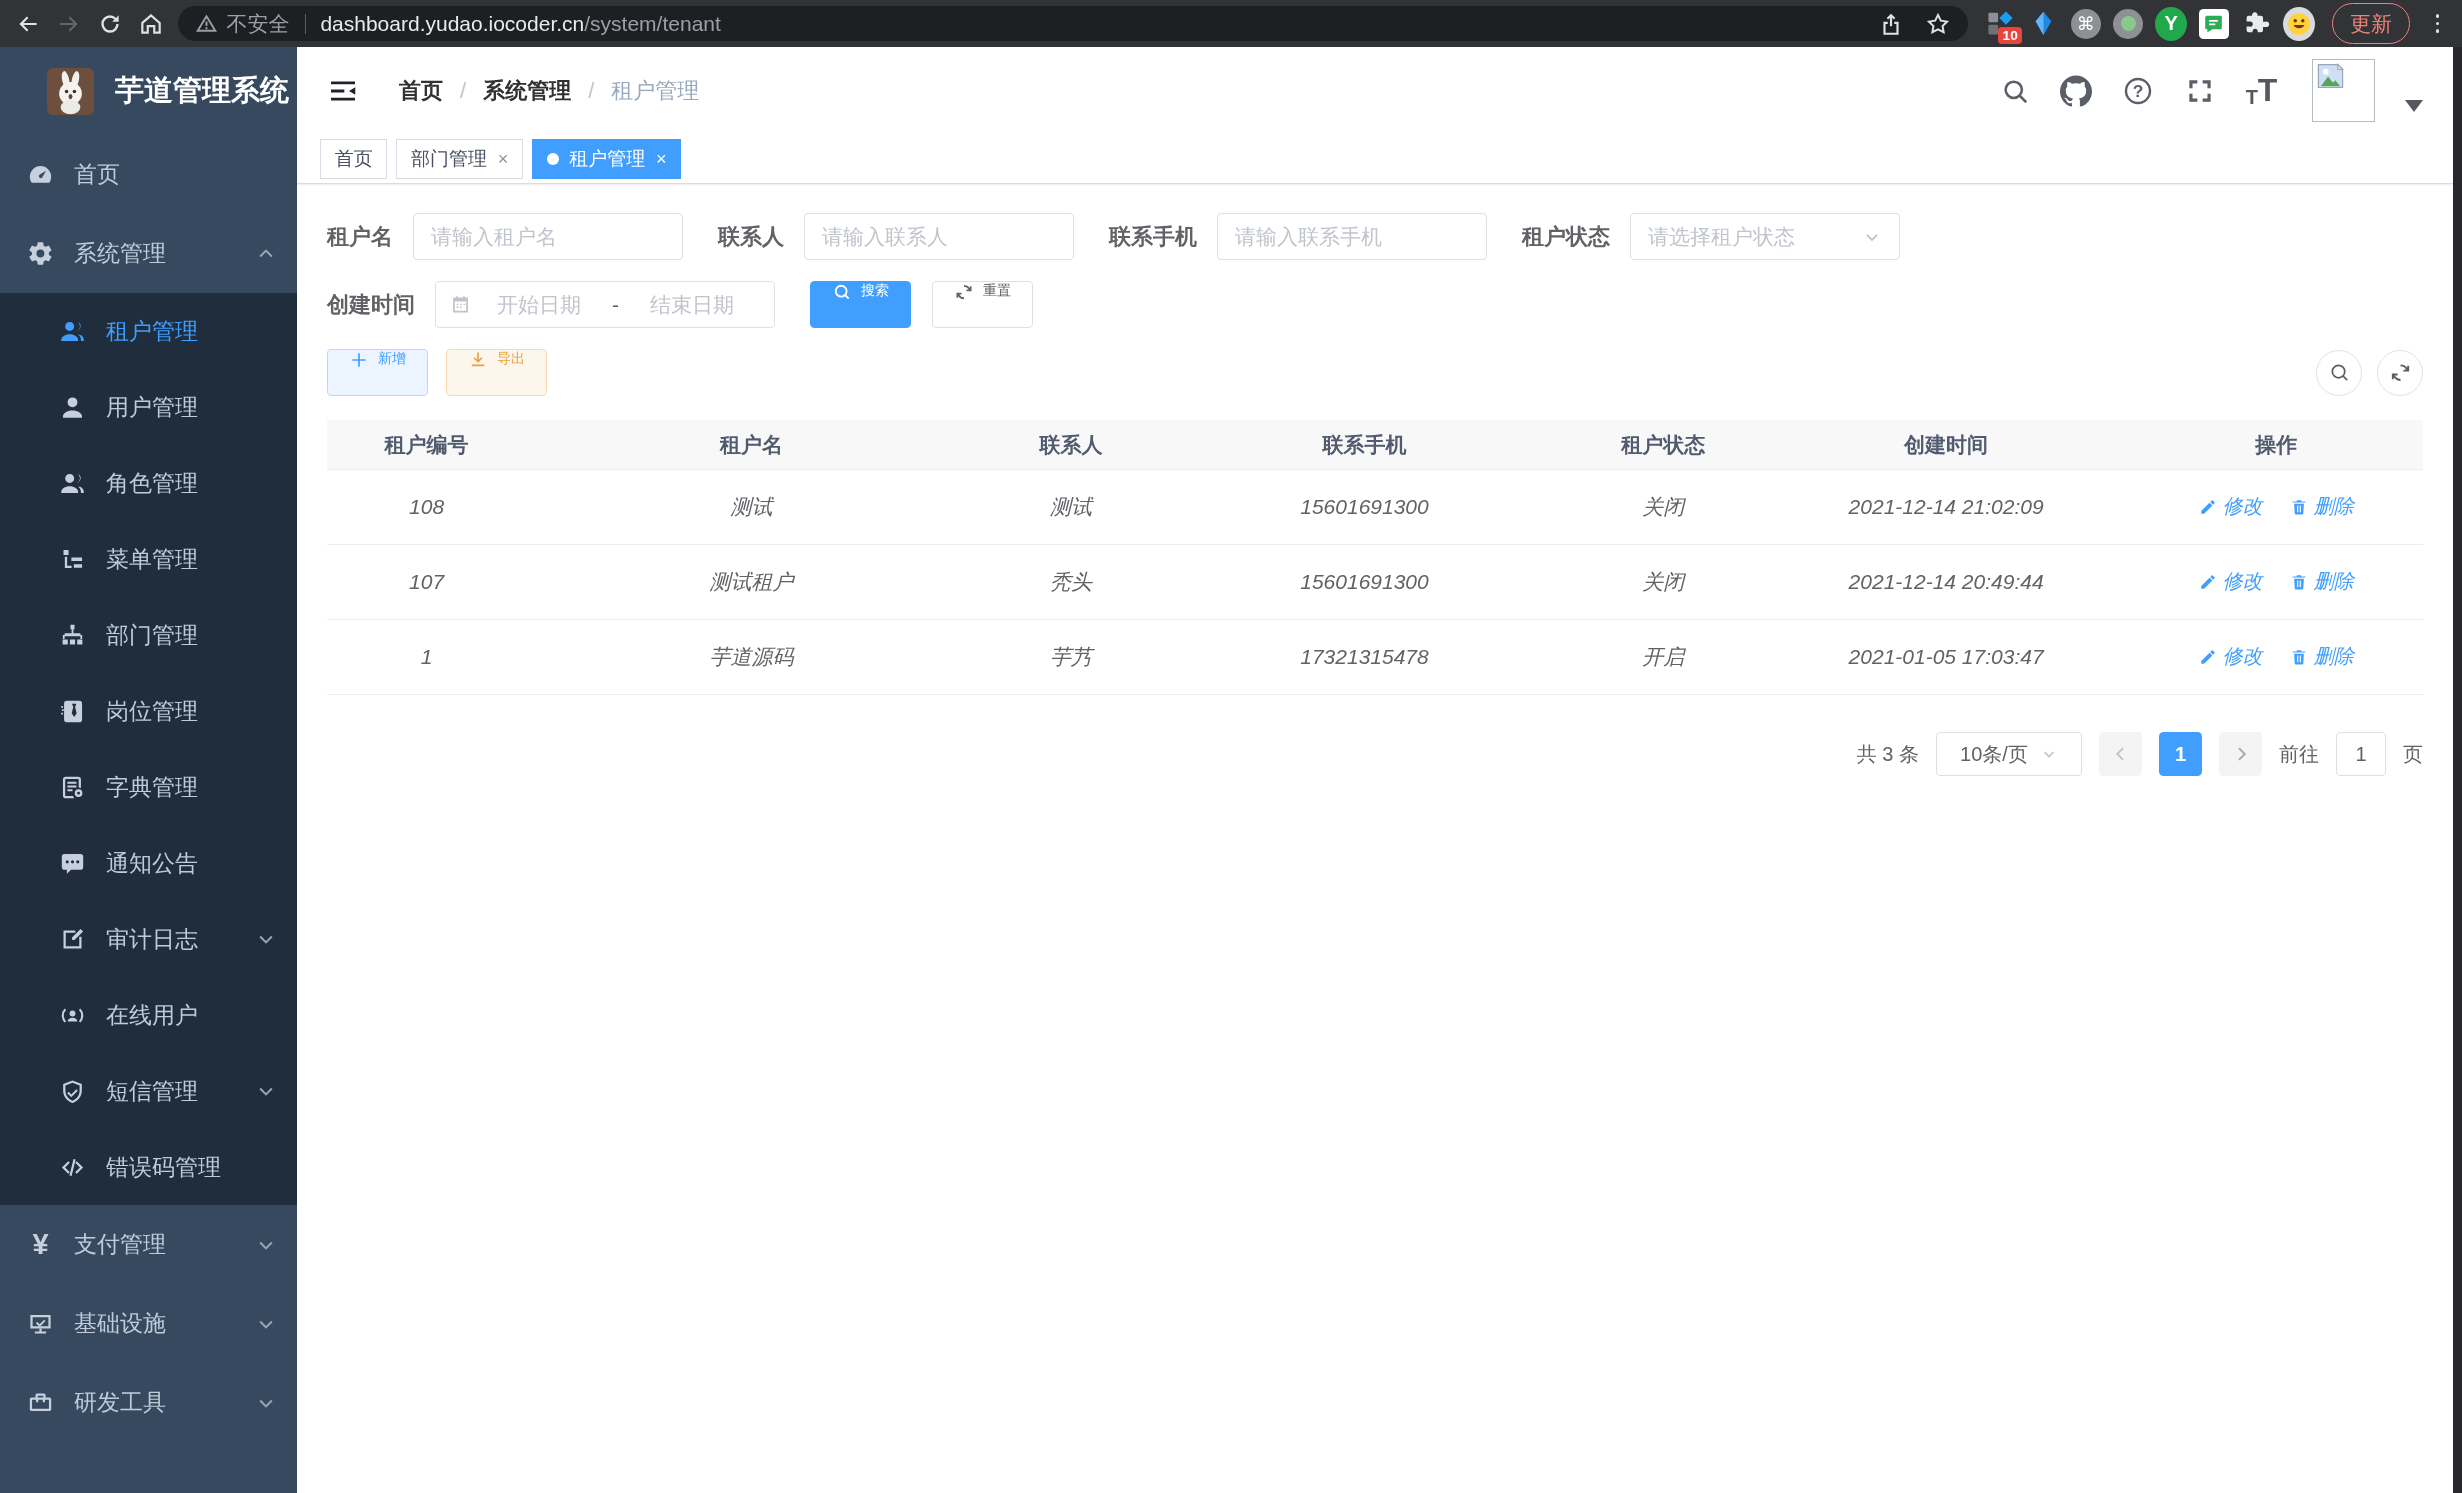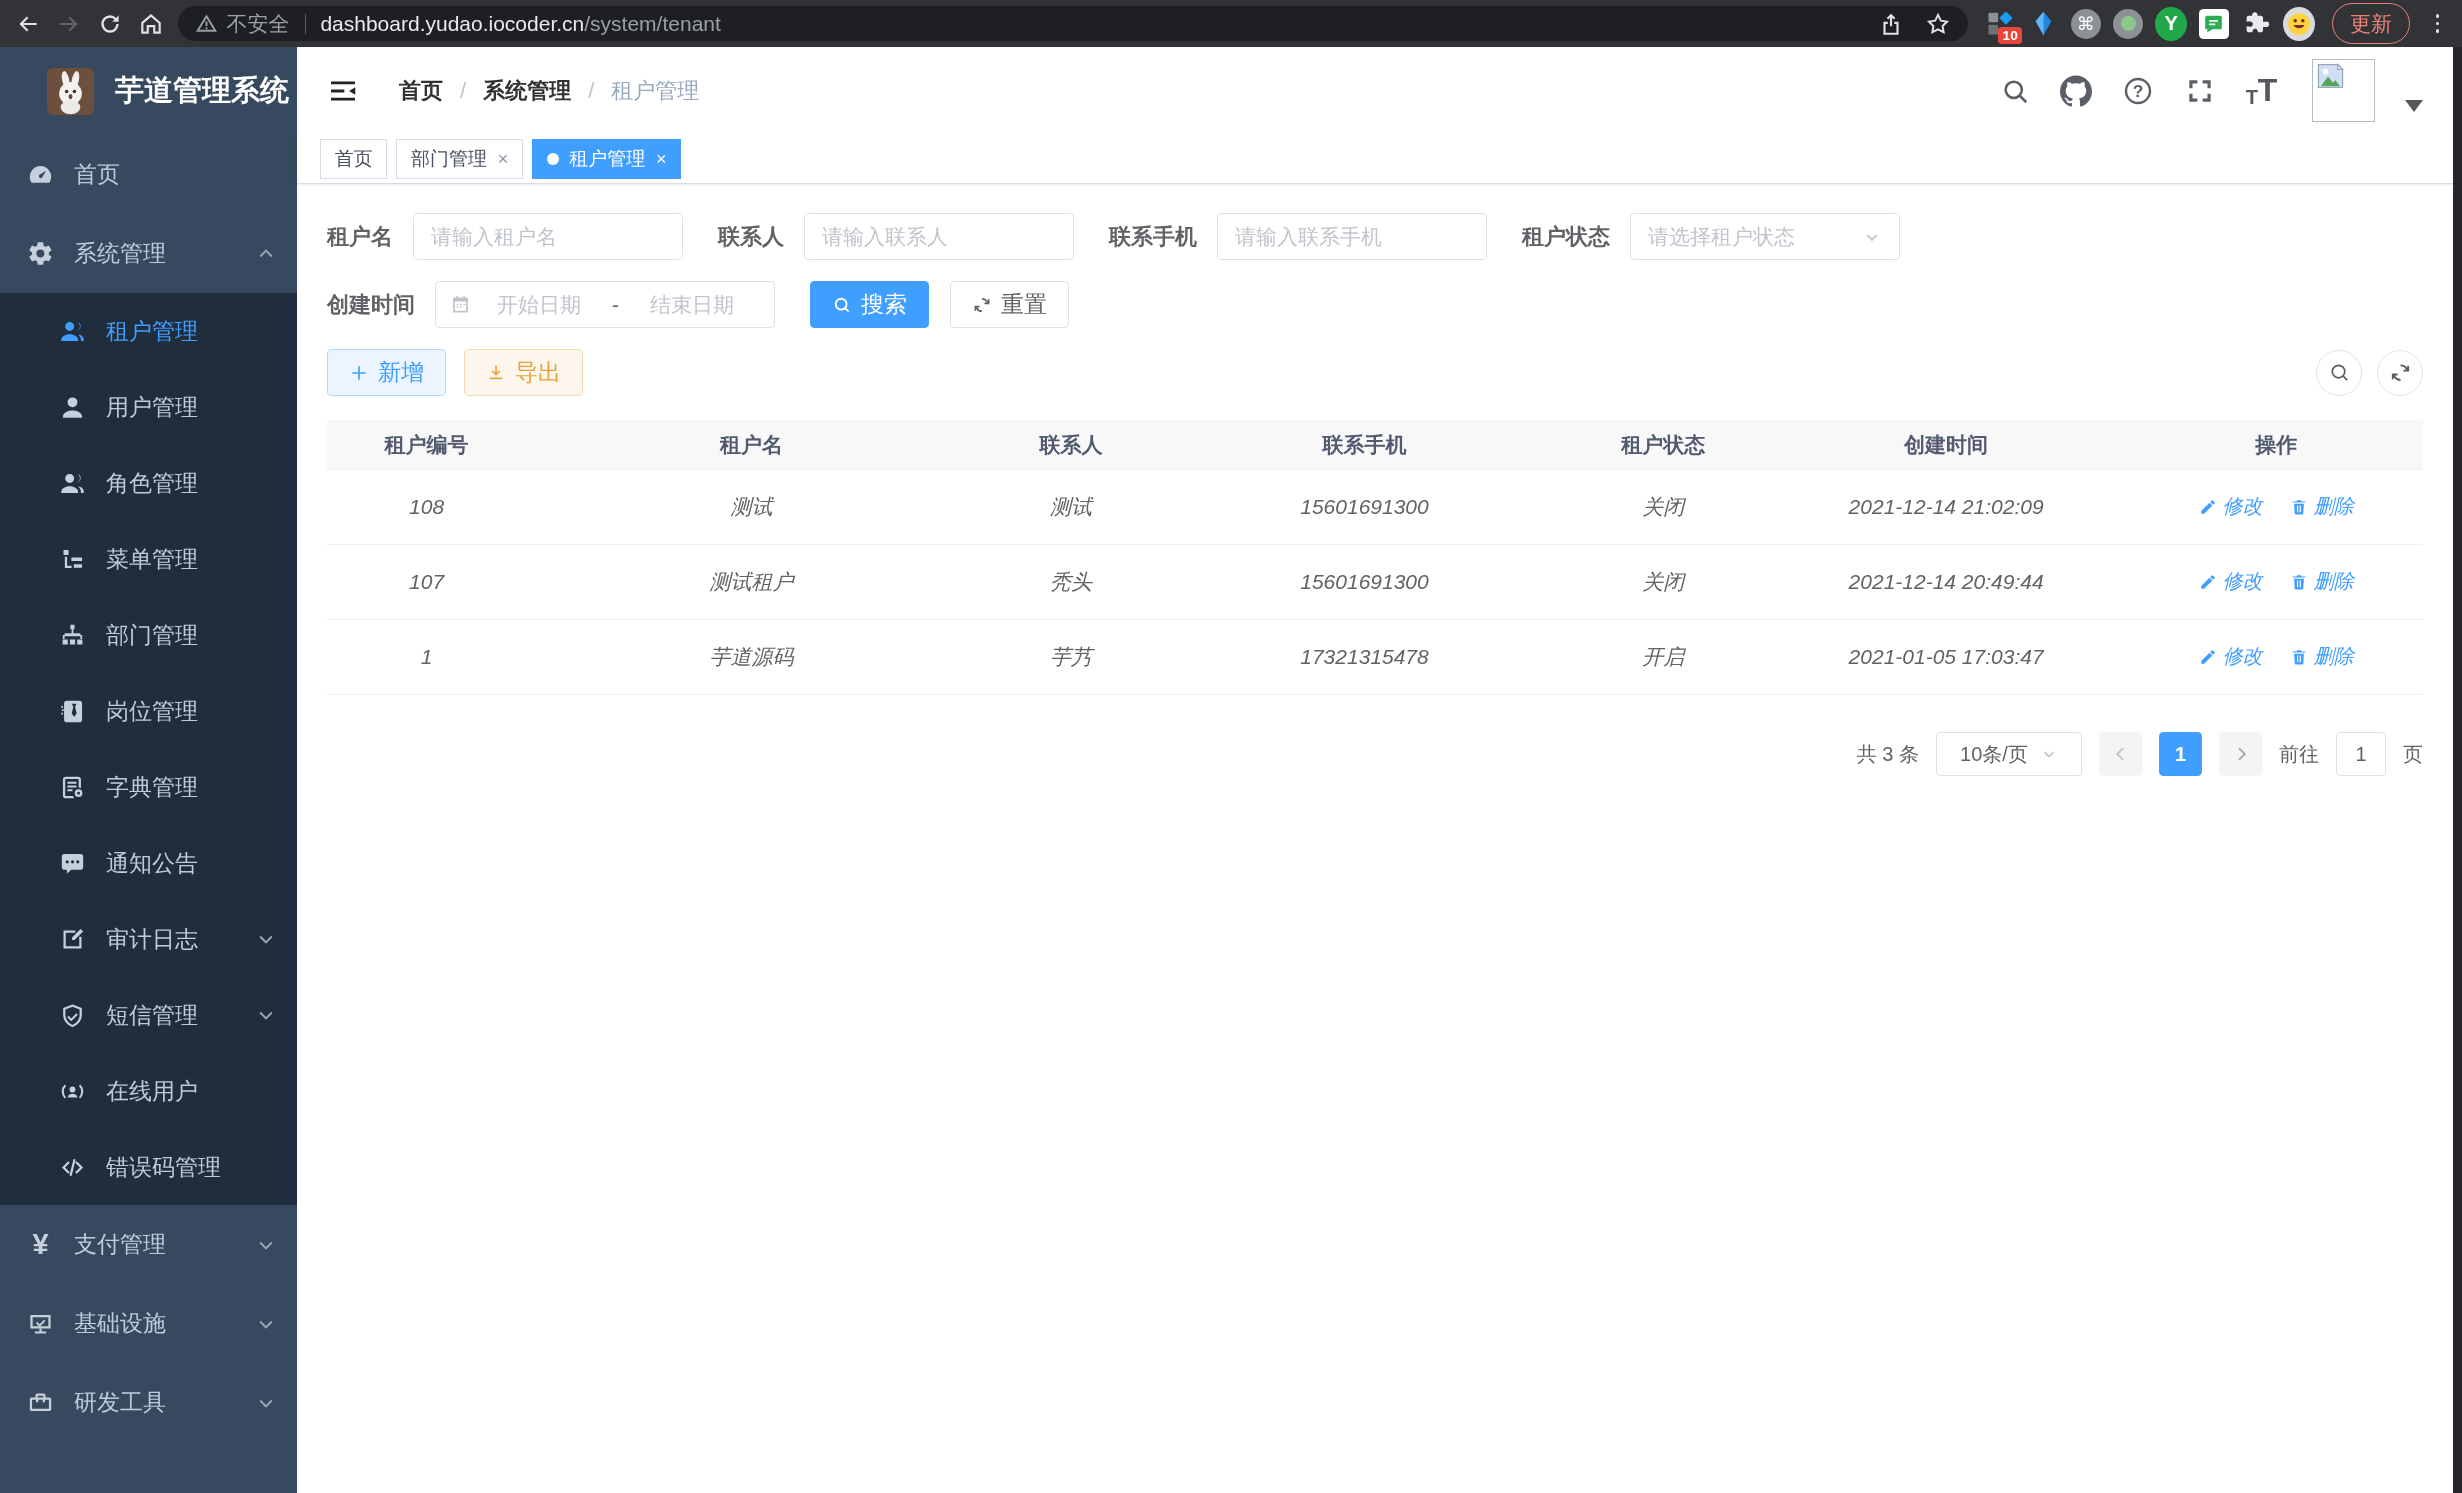--- a/index.html
+++ b/index.html
@@ -76,21 +76,21 @@
   .el-input{width:270px;height:47px;border:0.8px solid #dcdfe6;border-radius:4.6px;font-size:21px;color:#606266;
             padding:0 17px;box-sizing:border-box;font-family:inherit;outline:none;background:#fff;}
   .el-input::placeholder{color:#c0c4cc;}
   .el-select{width:270px;height:47px;border:0.8px solid #dcdfe6;border-radius:4.6px;display:flex;align-items:center;
              padding:0 17px;box-sizing:border-box;color:#c0c4cc;font-size:21px;cursor:pointer;}
   .el-select .ph{flex:1;}
   .date-range{width:340px;height:47px;border:0.8px solid #dcdfe6;border-radius:4.6px;display:flex;align-items:center;
               padding:0 13.7px;box-sizing:border-box;color:#c0c4cc;font-size:21px;}
   .date-range .ph{flex:1;text-align:center;white-space:nowrap;}
   .date-range .sep{color:#606266;padding:0 4.6px;}
-  .btn{height:47px;border-radius:4.6px;font-size:23px;display:inline-flex;align-items:center;gap:9px;
+  .btn{height:47px;border-radius:4.6px;font-size:14px;display:inline-flex;gap:9px;
        padding:0 21px;border:0.8px solid transparent;cursor:pointer;font-family:inherit;box-sizing:border-box;white-space:nowrap;}
   .btn-primary{background:#409EFF;color:#fff;}
   .btn-default{background:#fff;border-color:#dcdfe6;color:#606266;}
   .btn-plain-primary{background:#ecf5ff;border-color:#b3d8ff;color:#409EFF;}
   .btn-plain-warning{background:#fdf6ec;border-color:#f5dab1;color:#E6A23C;}
   .toolbar-row{display:flex;align-items:center;margin-top:12px;}
   .toolbar-row .gap{width:18px;}
   .toolbar-spacer{flex:1;}
   .circle-btn{width:44px;height:44px;border-radius:50%;border:0.8px solid #dfe3e9;background:#fff;display:flex;
               align-items:center;justify-content:center;color:#5a5e66;margin-left:15px;cursor:pointer;}
@@ -349,39 +349,39 @@
         </span>
       <span class="lbl">审计日志</span>
       <span class="arrow icon">
           <svg width="20" height="20" viewBox="0 0 24 24" fill="none" stroke="currentColor" stroke-width="2.4">
             <path d="M5 9l7 7 7-7"></path>
           </svg>
         </span>
     </div>
     <div class="mi">
       <span class="ic icon">
+          <svg width="27" height="27" viewBox="0 0 24 24" fill="currentColor">
+            <path d="M12 12.8a2.6 2.6 0 1 0 0-5.2 2.6 2.6 0 0 0 0 5.2zM7.8 17c0-1.7 1.9-2.9 4.2-2.9s4.2 1.2 4.2 2.9v.4H7.8z"></path>
+            <path d="M6.3 7 5 5.7a9 9 0 0 0 0 12.6L6.3 17a7.2 7.2 0 0 1 0-10zM19 5.7 17.7 7a7.2 7.2 0 0 1 0 10l1.3 1.3a9 9 0 0 0 0-12.6z"></path>
+          </svg>
+        </span>
+      <span class="lbl">在线用户</span>
+    </div>
+    <div class="mi">
+      <span class="ic icon">
           <svg width="27" height="27" viewBox="0 0 24 24">
             <path fill="currentColor" fill-rule="evenodd" d="M12 2.2l8.3 3.1v6.1c0 4.9-3.3 9.2-8.3 10.9-5-1.7-8.3-6-8.3-10.9V5.3zm0 2.1L5.7 6.7v4.7c0 3.9 2.5 7.4 6.3 8.9 3.8-1.5 6.3-5 6.3-8.9V6.7zm-1.1 10.3-2.3-2.3-1.3 1.3 3.6 3.6 5.8-5.8-1.3-1.3z"></path>
           </svg>
         </span>
       <span class="lbl">短信管理</span>
       <span class="arrow icon">
           <svg width="20" height="20" viewBox="0 0 24 24" fill="none" stroke="currentColor" stroke-width="2.4">
             <path d="M5 9l7 7 7-7"></path>
           </svg>
         </span>
-    </div>
-    <div class="mi">
-      <span class="ic icon">
-          <svg width="27" height="27" viewBox="0 0 24 24" fill="currentColor">
-            <path d="M12 12.8a2.6 2.6 0 1 0 0-5.2 2.6 2.6 0 0 0 0 5.2zM7.8 17c0-1.7 1.9-2.9 4.2-2.9s4.2 1.2 4.2 2.9v.4H7.8z"></path>
-            <path d="M6.3 7 5 5.7a9 9 0 0 0 0 12.6L6.3 17a7.2 7.2 0 0 1 0-10zM19 5.7 17.7 7a7.2 7.2 0 0 1 0 10l1.3 1.3a9 9 0 0 0 0-12.6z"></path>
-          </svg>
-        </span>
-      <span class="lbl">在线用户</span>
     </div>
     <div class="mi">
       <span class="ic icon">
           <svg width="27" height="27" viewBox="0 0 24 24" fill="currentColor">
             <path d="M8.2 6.4 9.6 7.8 5.4 12l4.2 4.2-1.4 1.4L2.6 12zM15.8 6.4 14.4 7.8l4.2 4.2-4.2 4.2 1.4 1.4L21.4 12zM12.9 4.4l1.9.5-3.6 14.7-1.9-.5z"></path>
           </svg>
         </span>
       <span class="lbl">错误码管理</span>
     </div>
   </div>

